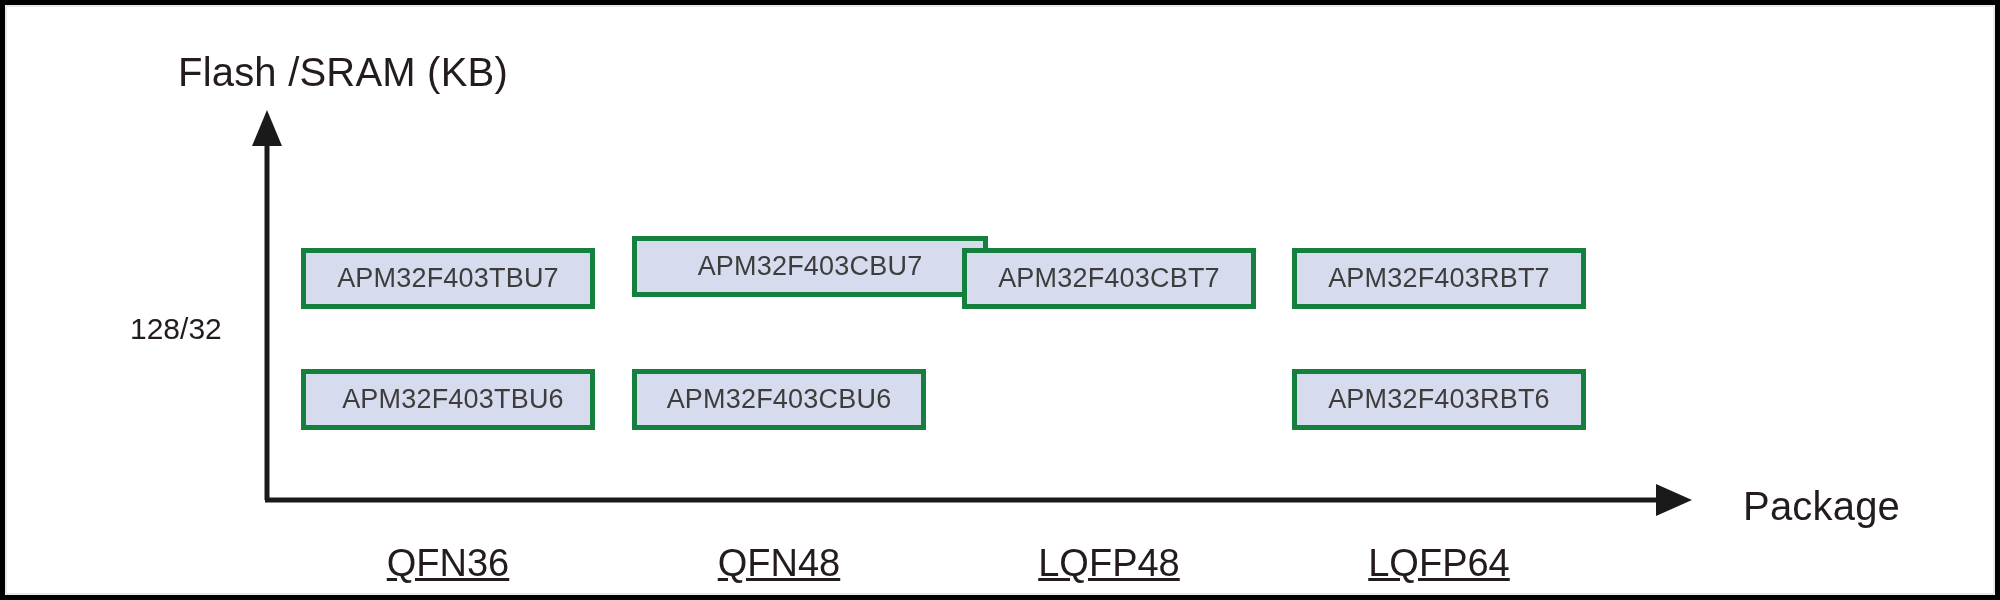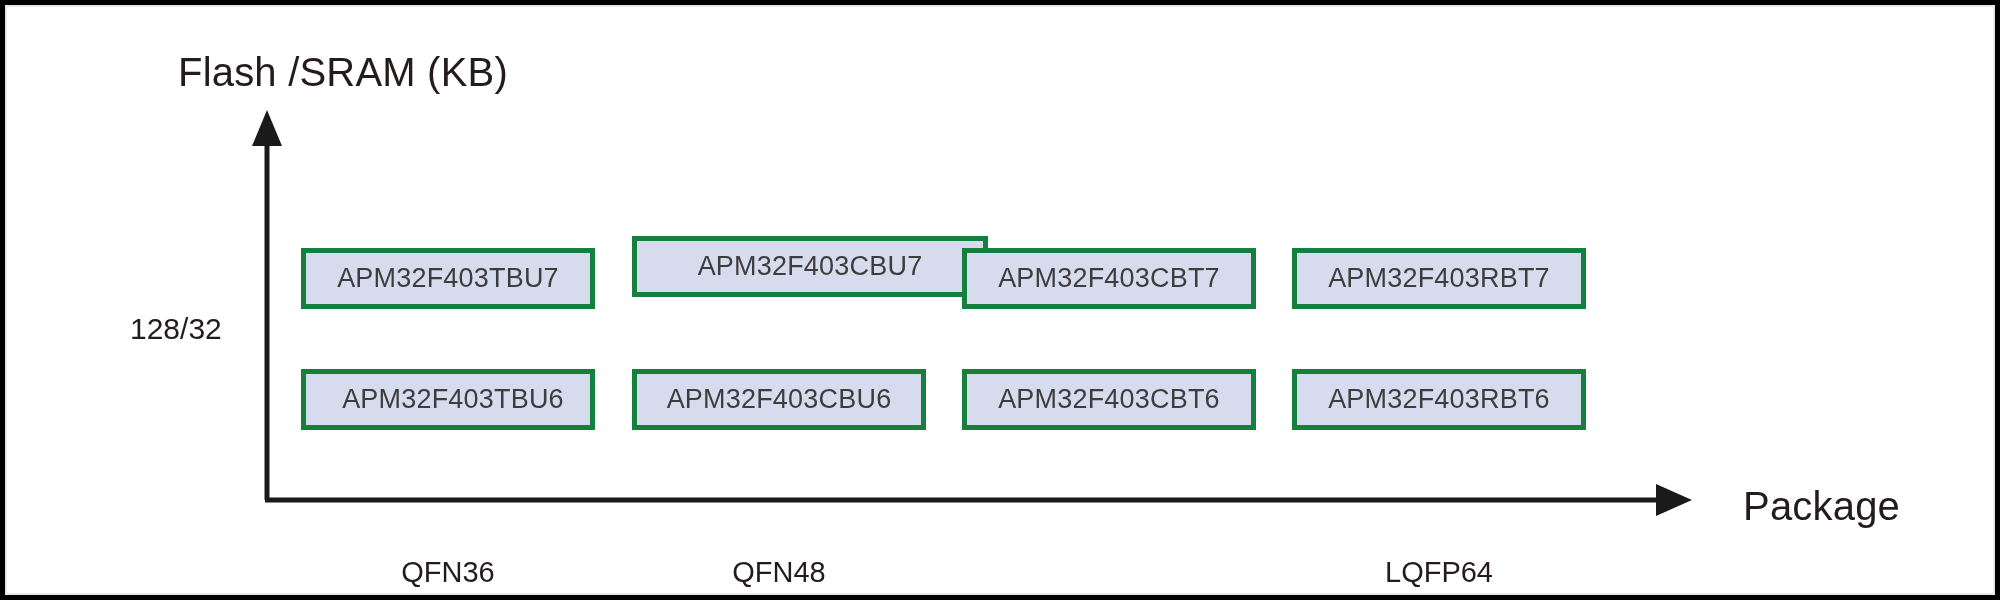--- a/index.html
+++ b/index.html
@@ -79,25 +79,26 @@
     top: 312px;
     width: 110px;
     text-align: left;
     color: #241c1c;
     font-size: 30px;
     white-space: nowrap;
   }
 
   .x-tick-label {
     position: absolute;
-    top: 556px;
+    top: 542px;
     color: #241c1c;
-    font-size: 29px;
+    font-size: 38px;
     text-align: center;
     white-space: nowrap;
+    text-decoration: underline;
   }
 
   
   .part-box {
     position: absolute;
     box-sizing: border-box;
     background: #d7dbee;
     border: 5px solid #15803d;
     display: flex;
     align-items: center;
@@ -127,30 +128,30 @@
     </svg>
 
     <div class="axis-title" id="y-axis-title">Flash /SRAM (KB)</div>
 
     <div class="axis-title" id="x-axis-title">Package</div>
 
     <div id="y-tick-128-32">128/32</div>
 
     <div class="x-tick-label" style="left:301px; width:294px;">QFN36</div>
     <div class="x-tick-label" style="left:632px; width:294px;">QFN48</div>
+    <div class="x-tick-label" style="left:962px; width:294px;">LQFP48</div>
     <div class="x-tick-label" style="left:1292px; width:294px;">LQFP64</div>
 
     <div class="part-box" style="left:301px; top:248px; width:294px; height:61px;">APM32F403TBU7</div>
     <div class="part-box" style="left:632px; top:236px; width:356px; height:61px;">APM32F403CBU7</div>
     <div class="part-box" style="left:962px; top:248px; width:294px; height:61px;">APM32F403CBT7</div>
     <div class="part-box" style="left:1292px; top:248px; width:294px; height:61px;">APM32F403RBT7</div>
 
     <div class="part-box" style="left:301px; top:369px; width:294px; height:61px;padding-left:10px;">APM32F403TBU6</div>
     <div class="part-box" style="left:632px; top:369px; width:294px; height:61px;">APM32F403CBU6</div>
-    <div class="part-box" style="left:962px; top:369px; width:294px; height:61px;">APM32F403CBT6</div>
     <div class="part-box" style="left:1292px; top:369px; width:294px; height:61px;">APM32F403RBT6</div>
 
   </div>
 
   <div id="inner-hairline"></div>
   <div id="outer-frame"></div>
 
 </div>
 
 </body></html>

